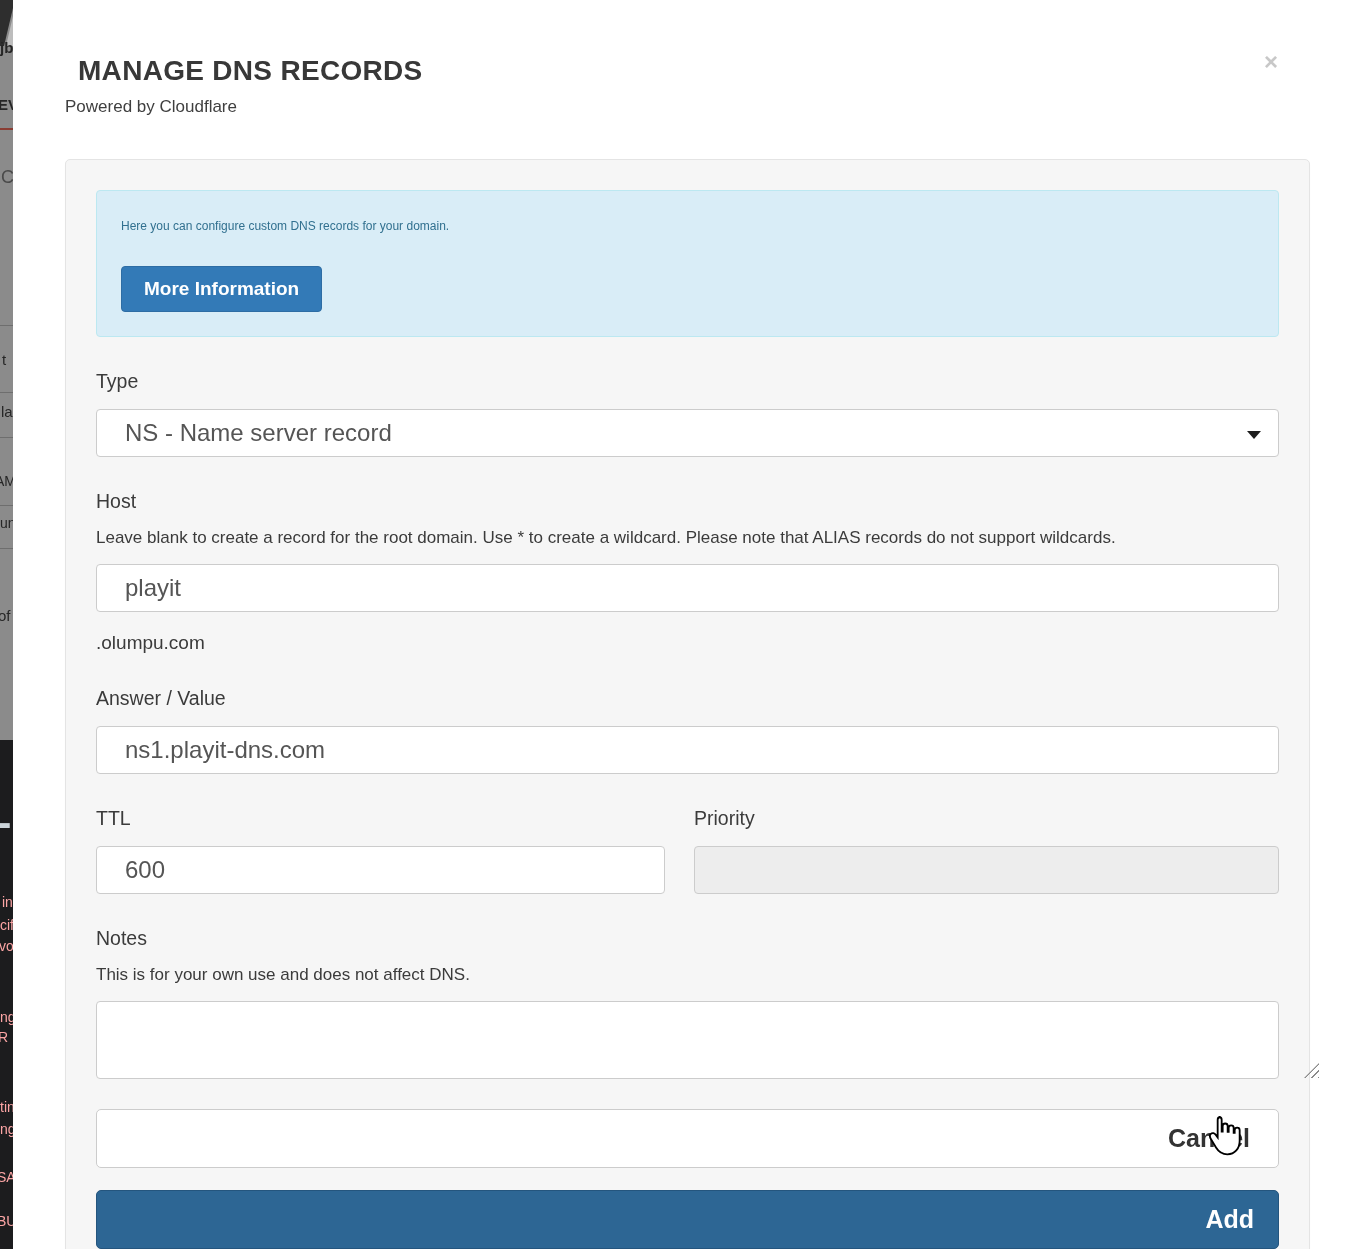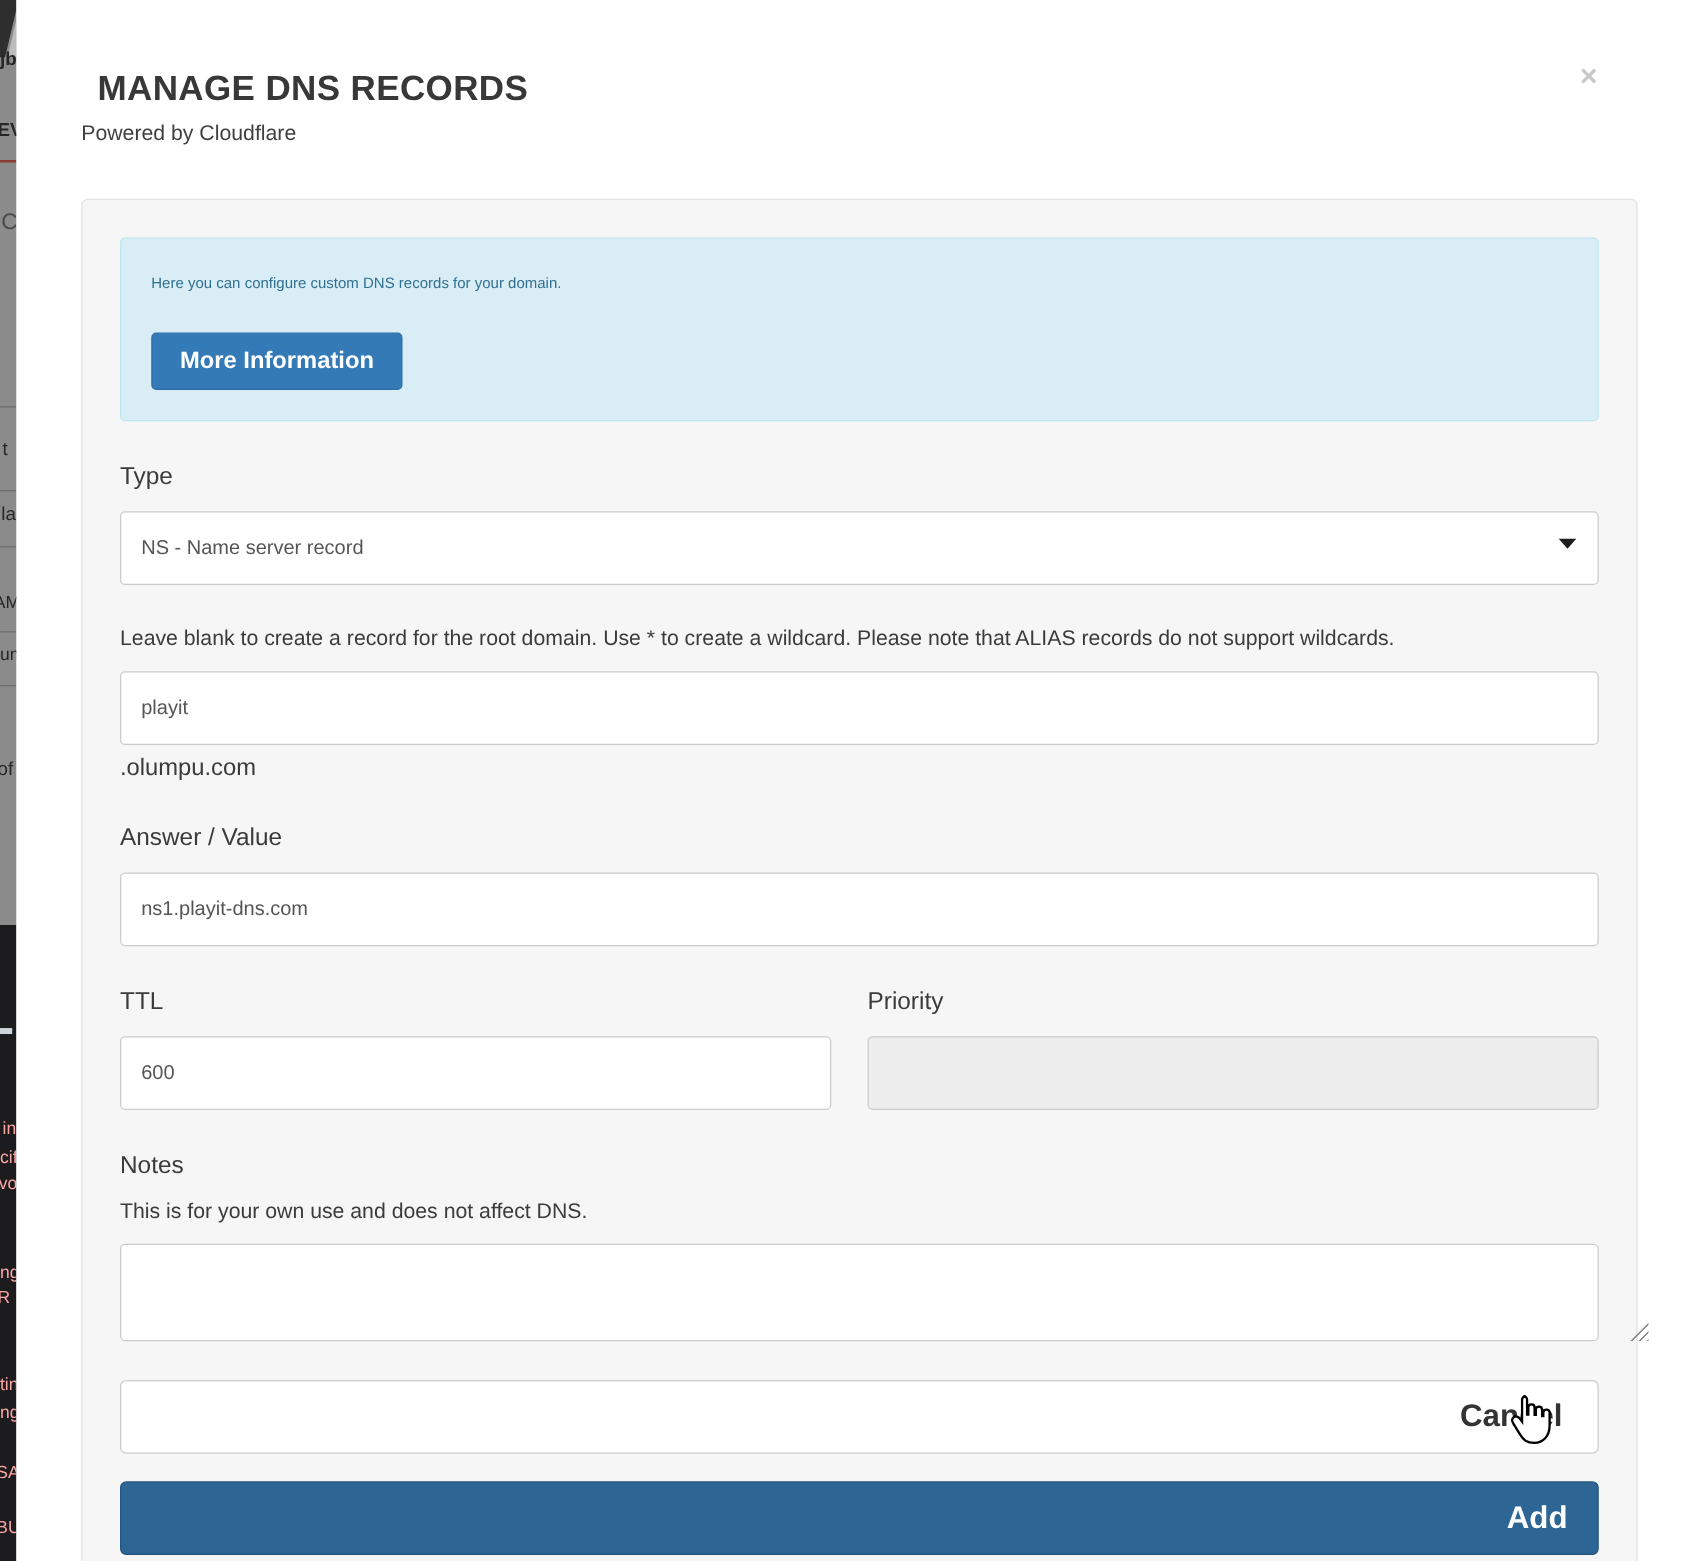--- a/index.html
+++ b/index.html
@@ -37,29 +37,29 @@
   .alert-info { background:#d9edf7; border:1px solid #bce8f1; border-radius:4px;
                 padding:28px 24px 24px 24px; }
   .alert-info p { font-size:12px; color:#31708f; margin:0 0 33px 0; }
   .btn { display:inline-block; border-radius:4px; cursor:pointer; text-align:right;font-weight:bold; }
   .btn-info-more { background:#337ab7; border:1px solid #2e6da4; color:#fff;
                    font-size:19px; padding:11px 22px; }
 
   .form-group { margin-top:33px; }
   .form-label { font-size:19.5px; color:#3b3b3b; }
   .form-help  { font-size:17px; color:#3b3b3b; margin-top:15px; }
-  .control { width:100%; height:59px; background:#fff; border:1px solid #ccc;
-             border-radius:4px; font-size:16px; color:#555; padding:0 16px;
+  .control { width:100%; height:48px; background:#fff; border:1px solid #ccc;
+             border-radius:4px; font-size:24px; color:#555; padding:0 28px;
              font-family:inherit; margin-top:16px; }
   .control:disabled { background:#ededed; }
   .select-box { position:relative; display:flex; align-items:center; cursor:pointer; }
   .select-caret { position:absolute; right:17px; top:21px; width:0; height:0;
                   border-left:7px solid transparent; border-right:7px solid transparent;
                   border-top:8px solid #1d1d1d; }
-  .host-suffix { font-size:19px; color:#3b3b3b; margin-top:8px; }
+  .host-suffix { font-size:19px; color:#3b3b3b; margin-top:20px; }
 
   .row-2col { display:flex; gap:29px; }
   .col-ttl { width:569px; }
   .col-priority { flex:1; }
 
   .notes-area { position:relative; width:100%; height:78px; background:#fff;
                 border:1px solid #ccc; border-radius:4px; margin-top:16px;
                 font-family:inherit; font-size:19px; color:#555; padding:8px 14px;
                 resize:none; }
   .resize-grip { position:absolute; right:32px; width:15px; height:15px; margin-top:-20px;
@@ -130,20 +130,21 @@
 
       <div class="form-group">
         <div class="form-label">Type</div>
         <div class="control select-box">
           <span>NS - Name server record</span>
           <span class="select-caret"></span>
         </div>
       </div>
 
       <div class="form-group">
+        <div class="form-label">Host</div>
         <div class="form-help">Leave blank to create a record for the root domain. Use * to create a wildcard. Please note that ALIAS records do not support wildcards.</div>
         <input class="control" type="text" value="playit" style="">
         <div class="host-suffix">.olumpu.com</div>
       </div>
 
       <div class="form-group">
         <div class="form-label">Answer / Value</div>
         <input class="control" type="text" value="ns1.playit-dns.com" style="">
       </div>
 

